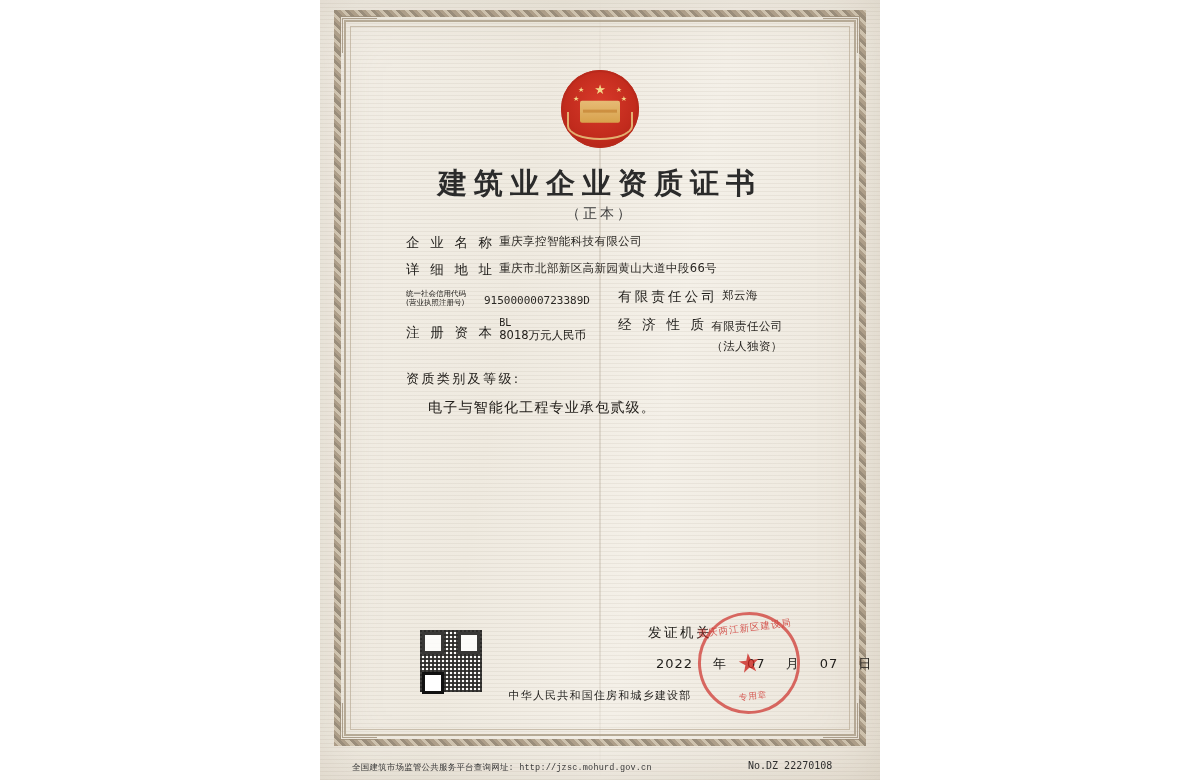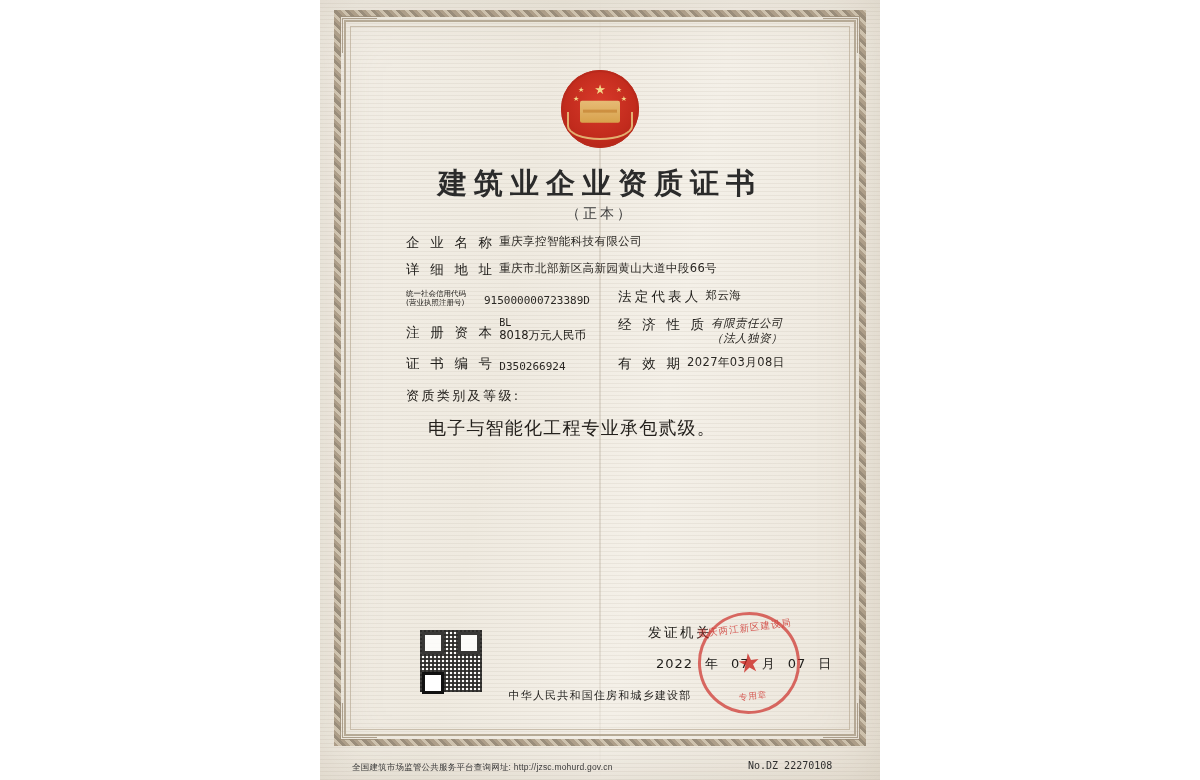--- a/index.html
+++ b/index.html
@@ -238,21 +238,21 @@
     font-size: 10px;
   }
   #qual-label {
     margin-top: 14px;
     font-size: 13px;
     letter-spacing: 2.4px;
   }
   #qual-value {
     margin-top: 11px;
     margin-left: 22px;
-    font-size: 18px;
+    font-size: 14px;
     letter-spacing: 1.2px;
     color: #24211d;
   }
 
   
   #qr {
     position: absolute;
     left: 100px;
     top: 630px;
     width: 62px;
@@ -294,21 +294,21 @@
   }
   #date-row {
     position: absolute;
     left: 336px;
     top: 655px;
     font-family: "DejaVu Sans", sans-serif;
     font-size: 13px;
     letter-spacing: 1px;
     color: #1f1d1a;
     display: flex;
-    gap: 12px;
+    gap: 20px;
     align-items: baseline;
   }
   #ministry {
     position: absolute;
     left: 0; right: 0;
     top: 688px;
     text-align: center;
     font-family: "DejaVu Sans", sans-serif;
     font-size: 11px;
     letter-spacing: 1.2px;
@@ -349,21 +349,21 @@
     top: auto;
     bottom: 8px;
     font-size: 8.5px;
   }
 
   
   #footer-left {
     position: absolute;
     left: 352px;
     top: 762px;
-    font-family: Liberation Sans, sans-serif;
+    font-family: Liberation Mono, monospace;
     font-size: 8.5px;
     color: #3a3a3a;
     letter-spacing: .2px;
   }
   #footer-right {
     position: absolute;
     left: 748px;
     top: 760px;
     font-family: "DejaVu Sans Mono", monospace;
     font-size: 10px;
@@ -415,49 +415,39 @@
 
       <div class="row">
         <div class="col-left">
           <span class="lbl small">
             <span>统一社会信用代码</span><br>
             <span>(营业执照注册号)</span>
           </span>
           <span class="val mono">915000000723389D</span>
         </div>
         <div class="col-right">
-          <span class="lbl">法定代表人</span>
+          <span class="lbl">有限责任公司</span>
           <span class="val">郑云海</span>
         </div>
       </div>
 
       <div class="row">
         <div class="col-left">
           <span class="lbl">注 册 资 本</span>
           <span class="cap-val">
             <span class="amount-top">BL</span>
             <span>8018万元人民币</span>
           </span>
         </div>
         <div class="col-right">
           <span class="lbl">经 济 性 质</span>
-          <span class="val" style="max-width:110px; line-height:15px;font-style:italic;">有限责任公司（法人独资）</span>
+          <span class="val" style="max-width:110px; line-height:20px;">有限责任公司（法人独资）</span>
         </div>
       </div>
 
-      <div class="row">
-        <div class="col-left">
-          <span class="lbl">证 书 编 号</span>
-          <span class="val mono">D350266924</span>
-        </div>
-        <div class="col-right">
-          <span class="lbl">有 效 期</span>
-          <span class="val">2027年03月08日</span>
-        </div>
-      </div>
 
       <div id="qual-label">资质类别及等级:</div>
       <div id="qual-value">电子与智能化工程专业承包贰级。</div>
     </div>
 
     <div id="qr"></div>
     <div id="qr-b"></div>
 
     <div id="issuer-row">发证机关</div>
 

